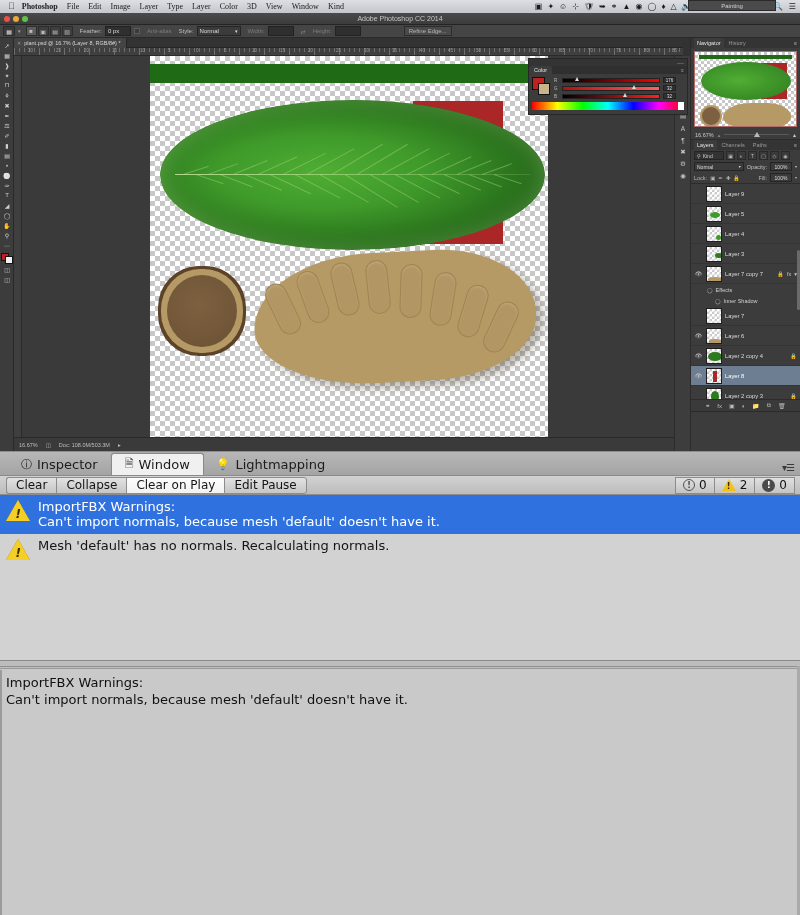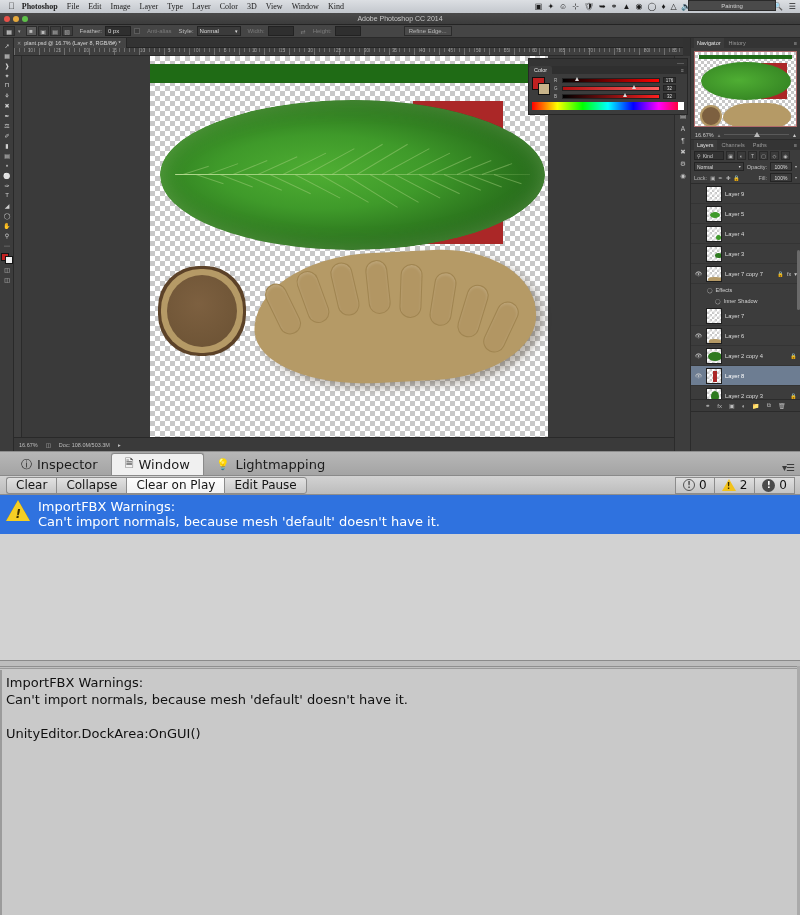--- a/index.html
+++ b/index.html
@@ -900,27 +900,34 @@
     <div class="ulist">
       <div class="umsg sel">
         <span class="wi">
             <i class="wtri"></i>
           </span>
         <span class="txt">
           <span>ImportFBX Warnings:</span><br>
           <span>Can't import normals, because mesh 'default' doesn't have it.</span>
         </span>
       </div>
+      <div class="umsg">
+        <span class="wi">
+            <i class="wtri"></i>
+          </span>
+        <span class="txt">
+          <span>Mesh 'default' has no normals. Recalculating normals.</span>
+        </span>
+      </div>
     </div>
 
     <div class="udetail">
       <div class="grip"></div>
       <div class="uleftbar"></div>
       <div class="uscroll"></div>
       <div class="udtext">
         <div>ImportFBX Warnings:</div>
         <div>Can't import normals, because mesh 'default' doesn't have it.</div>
         <div>&nbsp;</div>
-        <div>UnityEditor.DockArea:OnGUI()</div>
       </div>
     </div>
   </div>
 </div>
 
 </body></html>

